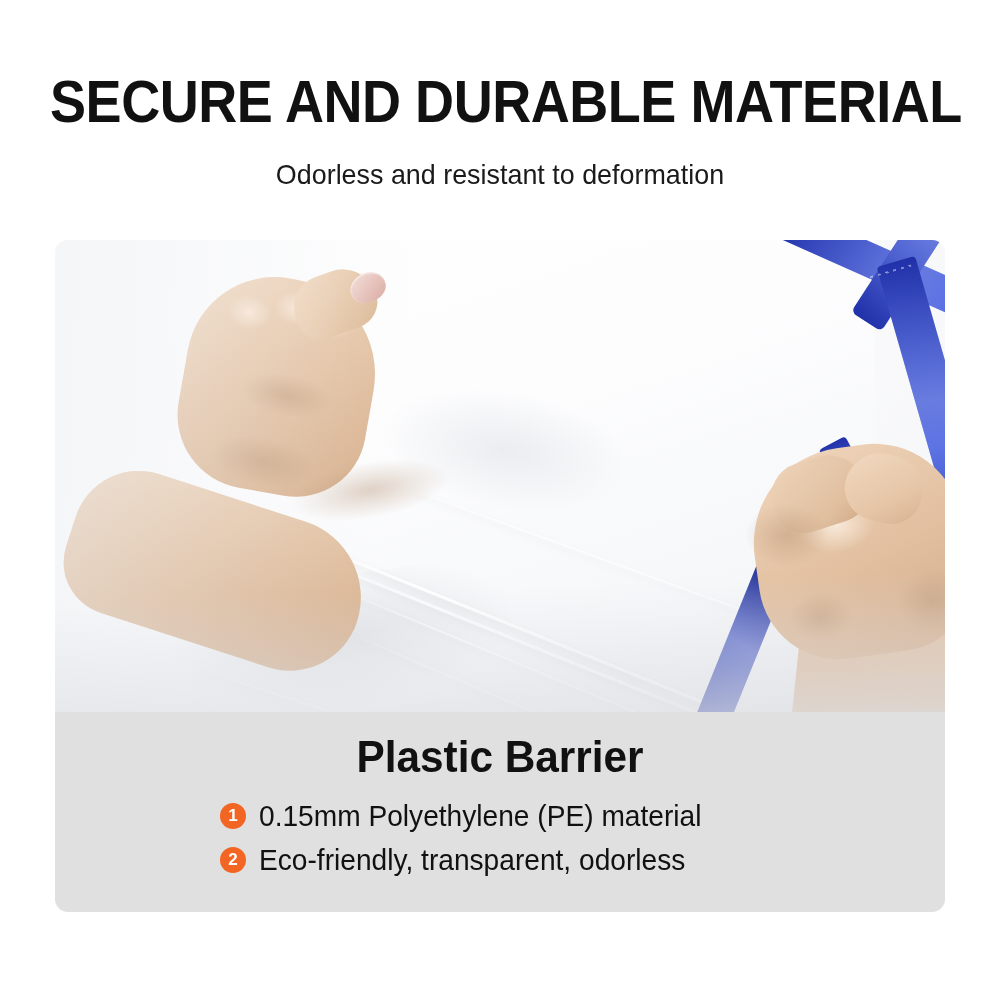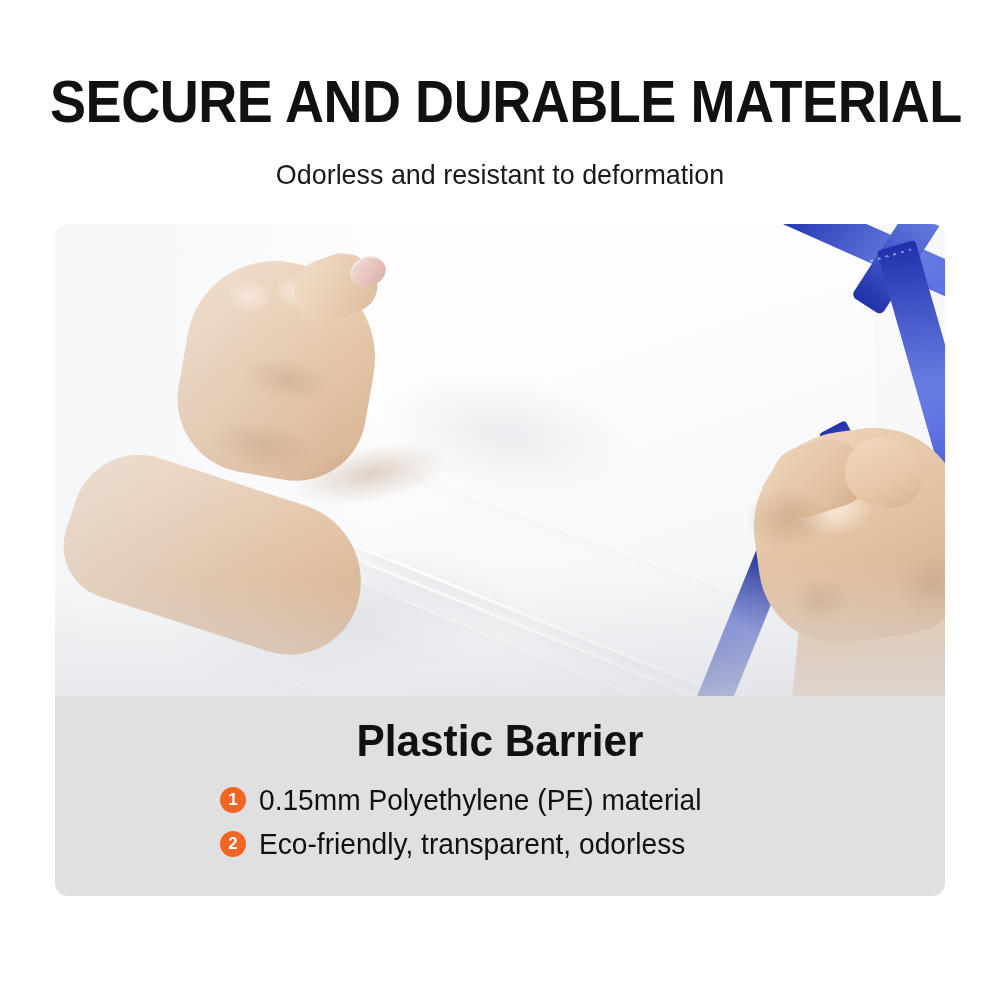--- a/index.html
+++ b/index.html
@@ -45,21 +45,21 @@
     color: #1a1a1a;
     transform: scaleX(0.96);
     transform-origin: 50% 50%;
     white-space: nowrap;
   }
 
   
   .card {
     position: absolute;
     left: 55px;
-    top: 224px;
+    top: 240px;
     width: 890px;
     height: 672px;
     border-radius: 13px;
     overflow: hidden;
     background: #ffffff;
   }
 
   
   .photo {
     position: absolute;

